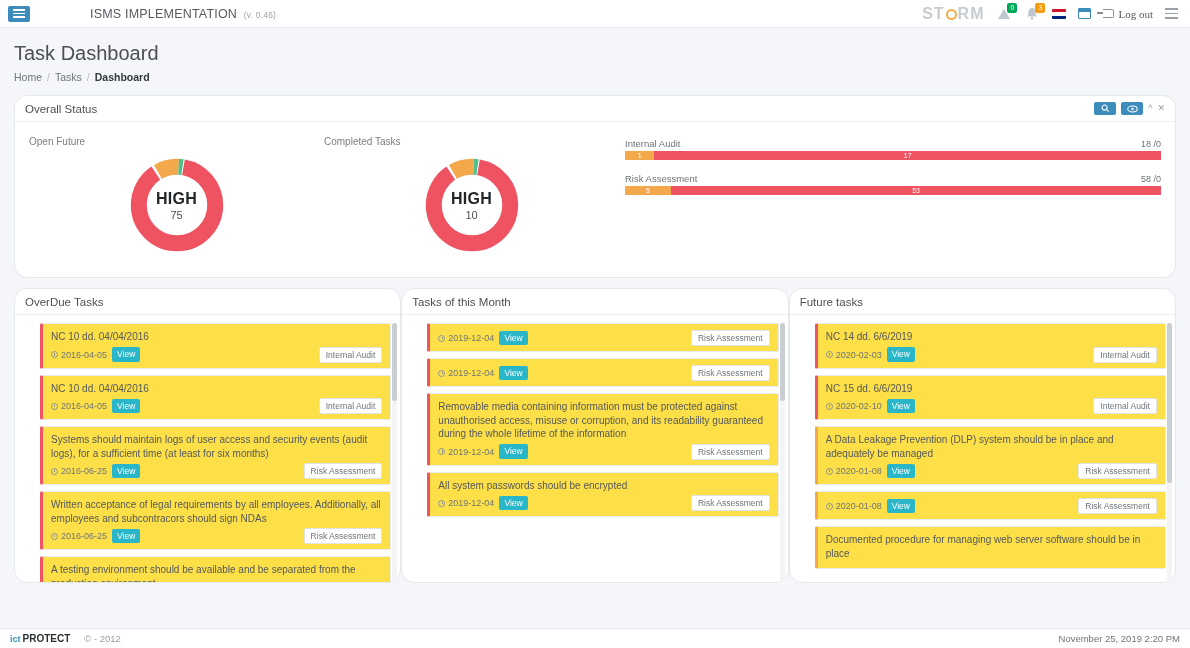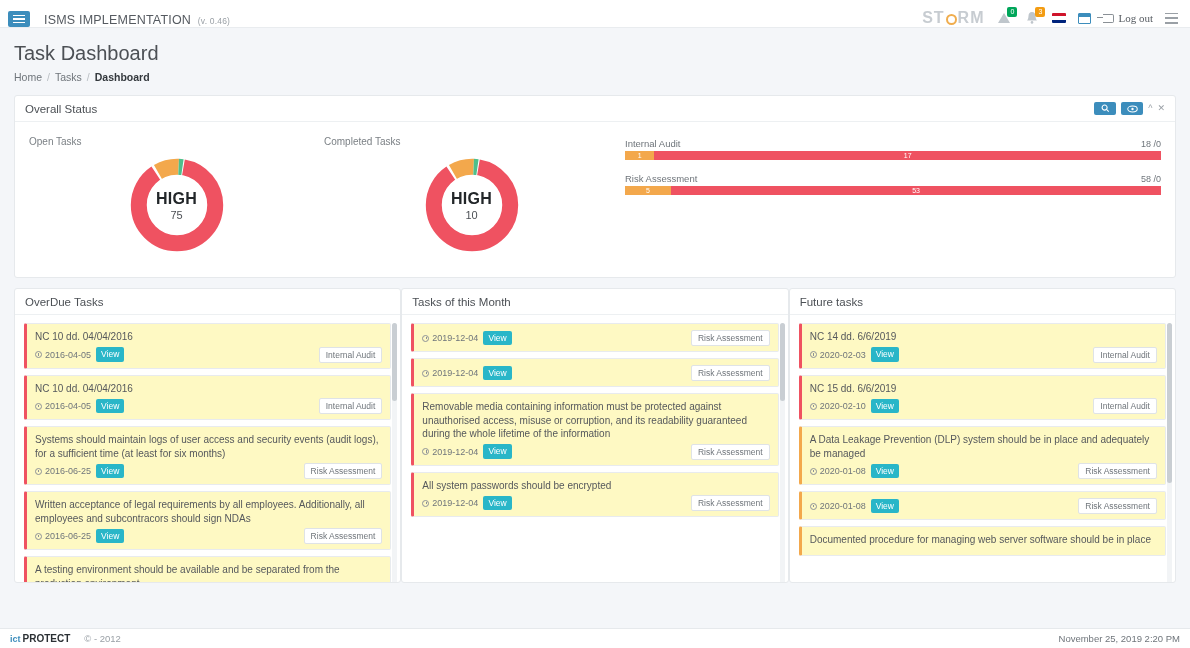--- a/index.html
+++ b/index.html
@@ -10,21 +10,21 @@
     font-family:"Liberation Sans", sans-serif;
     font-size:12px;
     color:#555a60;
     overflow:hidden;
     position:relative;
   }
 
   
   .navbar{
     height:28px; background:#ffffff; border-bottom:1px solid #e9ecef;
-    display:flex; align-items:flex-end; padding:0 8px; position:relative; z-index:5;
+    display:flex; align-items:center; padding:0 8px; position:relative; z-index:5;gap:46px;
   }
   .burger{
     width:22px;height:16px;background:#3c8dbc;border-radius:2px;
     display:flex;flex-direction:column;justify-content:center;align-items:center;gap:2px;
     cursor:pointer;
   }
   .burger i{display:block;width:12px;height:1.5px;background:#fff;}
   .app-title{
     margin-left:14px;font-size:12.5px;color:#555a60;letter-spacing:.2px;
   }
@@ -59,21 +59,21 @@
   
   .page-head{padding:14px 14px 0 14px;}
   .page-title{font-size:20px;color:#4c5055;font-weight:400;margin:0 0 6px 0;}
   .crumbs{font-size:10.5px;color:#6f757b;display:flex;gap:5px;align-items:center;}
   .crumbs a{color:#6f757b;text-decoration:none;cursor:pointer;}
   .crumbs .sep{color:#b9bec3;}
   .crumbs .cur{color:#33383d;font-weight:bold;}
 
   
   .panel{
-    background:#fff;border:1px solid #e6e9ec;border-radius:3px;
+    background:#fff;border:1px solid #e6e9ec;border-radius:13px;
   }
   .panel-head{
     height:26px;display:flex;align-items:center;padding:0 10px;
     border-bottom:1px solid #edf0f2;font-size:11.5px;color:#4c5055;
   }
   .panel-tools{margin-left:auto;display:flex;align-items:center;gap:5px;}
   .tool-btn{
     width:22px;height:13px;background:#3c8dbc;border-radius:2px;
     display:flex;align-items:center;justify-content:center;cursor:pointer;
   }
@@ -110,21 +110,21 @@
   .list-body{
     flex:1;overflow:hidden;position:relative;padding:8px 9px 0 9px;
   }
   .scrollbar{
     position:absolute;right:3px;top:8px;width:5px;height:279px;background:#f2f4f6;border-radius:3px;
   }
   .scrollbar i{display:block;width:5px;background:#c9ced3;border-radius:3px;}
 
   .task{
     border:1px solid #e8ebee;border-left-width:3px;border-radius:2px;
-    padding:6px 8px 5px 8px;margin-bottom:6px;background:#fef9c3;position:relative;
+    padding:6px 8px 5px 8px;margin-bottom:6px;background:#fde047;position:relative;margin-left:16px;
   }
   .task.red{border-left-color:#ef5261;}
   .task.orange{border-left-color:#f3a84c;}
   .task-title{font-size:10px;color:#55585c;line-height:1.35;margin-bottom:3px;}
   .task-foot{display:flex;align-items:center;}
   .clock{
     display:inline-block;width:7px;height:7px;border:1.1px solid #8d9297;border-radius:50%;
     position:relative;margin-right:3px;flex:none;
   }
   .clock:before{content:"";position:absolute;left:2.4px;top:1.2px;width:1px;height:2.4px;background:#8d9297;}
@@ -230,21 +230,21 @@
             </svg>
         </span>
         <span class="tool-ico">^</span>
         <span class="tool-ico">✕</span>
       </span>
     </div>
 
     <div class="status-wrap">
 
       <div class="donut-col">
-        <div class="donut-label">Open Tasks</div>
+        <div class="donut-label">Open Future</div>
         <div class="donut-holder">
           <div class="donut">
             <svg width="100" height="100" viewBox="0 0 42 42">
               <circle cx="21" cy="21" r="15.9" fill="none" stroke="#ef5261" stroke-width="7" stroke-dasharray="88 12" stroke-dashoffset="22.5"></circle>
               <circle cx="21" cy="21" r="15.9" fill="none" stroke="#f3a84c" stroke-width="7" stroke-dasharray="9 91" stroke-dashoffset="-66.5"></circle>
               <circle cx="21" cy="21" r="15.9" fill="none" stroke="#4fbf8b" stroke-width="7" stroke-dasharray="1.6 98.4" stroke-dashoffset="-75.5"></circle>
               <circle cx="21" cy="21" r="12.3" fill="none" stroke="#ffffff" stroke-width="0.8"></circle>
             </svg>
             <div class="donut-center">
               <span class="lvl">HIGH</span>

